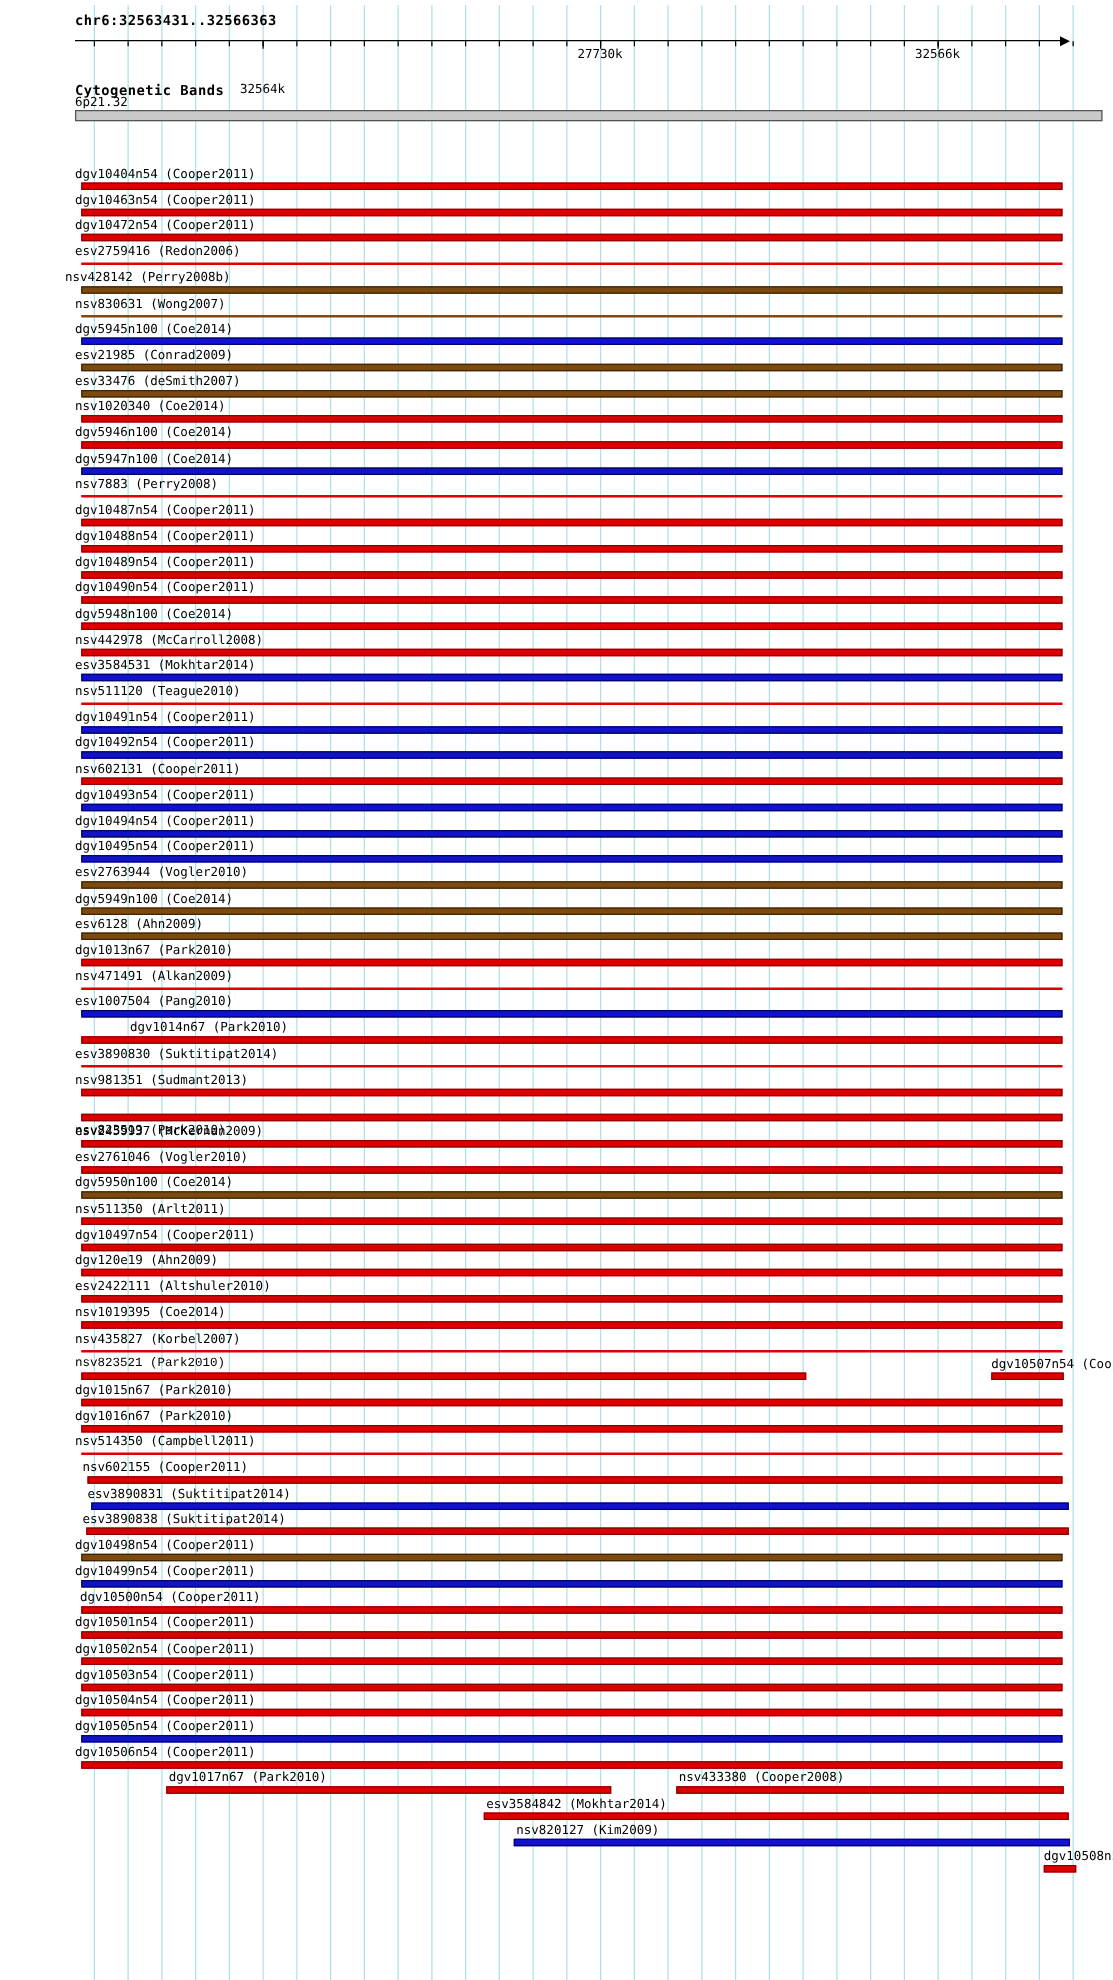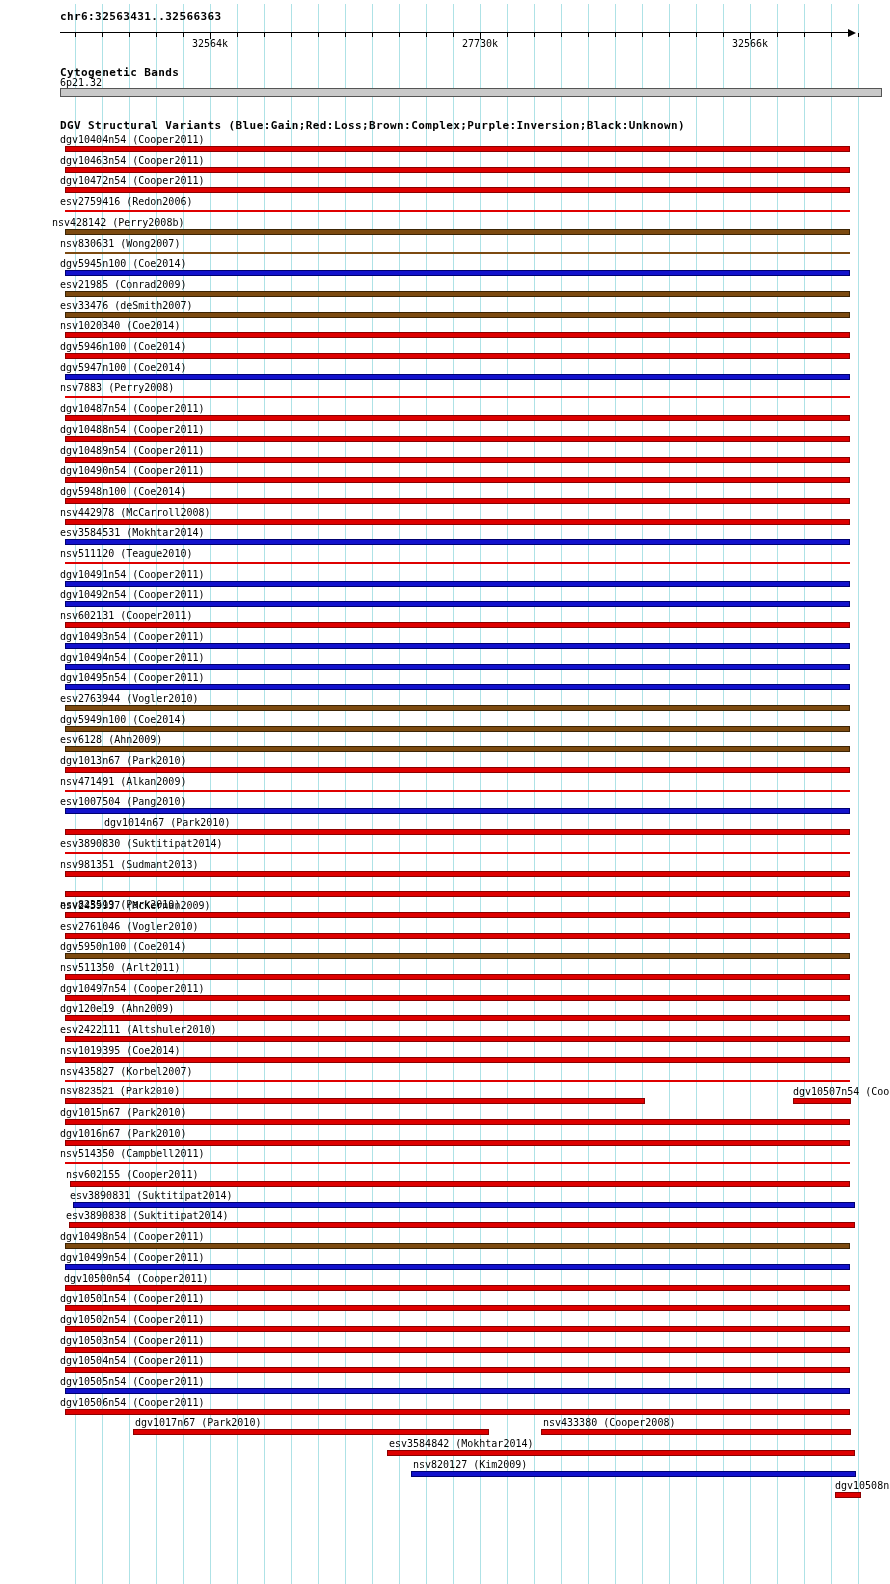--- a/index.html
+++ b/index.html
@@ -92,32 +92,31 @@
       <div class="tick minor" style="left: 642px;"></div>
       <div class="tick minor" style="left: 669px;"></div>
       <div class="tick minor" style="left: 696px;"></div>
       <div class="tick minor" style="left: 723px;"></div>
       <div class="tick minor" style="left: 750px;"></div>
       <div class="tick minor" style="left: 777px;"></div>
       <div class="tick minor" style="left: 804px;"></div>
       <div class="tick minor" style="left: 831px;"></div>
       <div class="tick minor" style="left: 858px;"></div>
       <div class="tick major" style="left: 210px;"></div>
-      <div class="tick-label" style="left: 210px;">32564k</div>
+      <div class="tick-label" style="left: 210px; margin-top: 28px;">32564k</div>
       <div class="tick major" style="left: 480px;"></div>
       <div class="tick-label" style="left: 480px;">27730k</div>
       <div class="tick major" style="left: 750px;"></div>
       <div class="tick-label" style="left: 750px;">32566k</div>
     </div>
 
   <div id="cyto-title" class="hdr">Cytogenetic Bands</div>
   <div id="cyto-name">6p21.32</div>
   <div id="cyto-band" style="left: 60px; width: 822px;"></div>
 
-  <div id="dgv-title" class="hdr">DGV Structural Variants (Blue:Gain;Red:Loss;Brown:Complex;Purple:Inversion;Black:Unknown)</div>
 
   <div id="rows">
       <div class="feat-label" style="left: 60px; top: 135px;">dgv10404n54 (Cooper2011)</div>
       <div class="feat-bar" style="left: 65px; width: 785px; top: 146px; background: rgb(222, 0, 0); border: 1px solid rgb(139, 0, 0);"></div>
       <div class="feat-label" style="left: 60px; top: 155.7px;">dgv10463n54 (Cooper2011)</div>
       <div class="feat-bar" style="left: 65px; width: 785px; top: 166.7px; background: rgb(222, 0, 0); border: 1px solid rgb(139, 0, 0);"></div>
       <div class="feat-label" style="left: 60px; top: 176.4px;">dgv10472n54 (Cooper2011)</div>
       <div class="feat-bar" style="left: 65px; width: 785px; top: 187.4px; background: rgb(222, 0, 0); border: 1px solid rgb(139, 0, 0);"></div>
       <div class="feat-label" style="left: 60px; top: 197.1px;">esv2759416 (Redon2006)</div>
       <div class="feat-bar thin" style="left: 65px; width: 785px; top: 210.1px; background: rgb(222, 0, 0);"></div>

